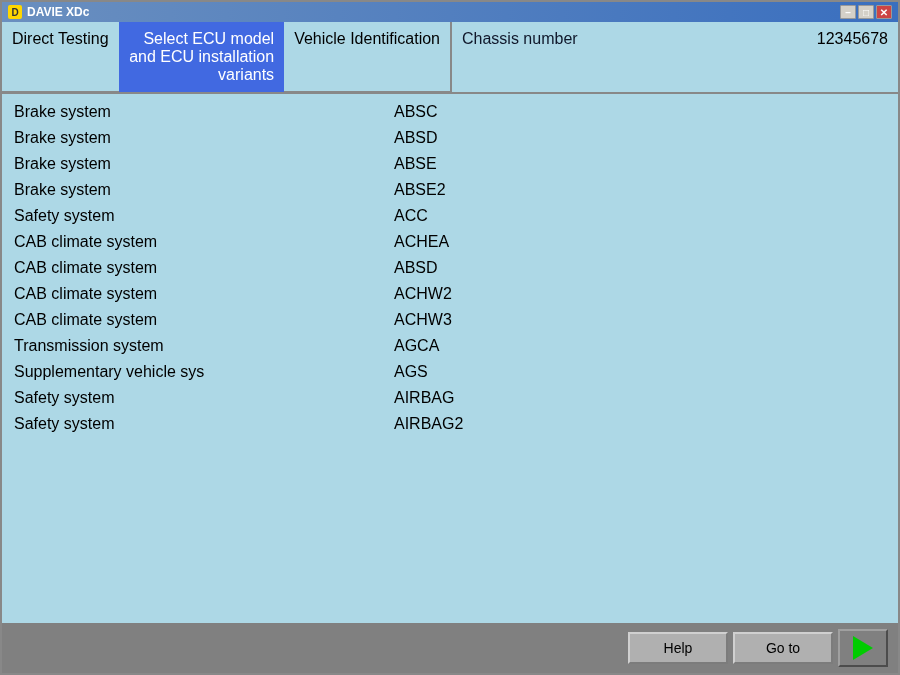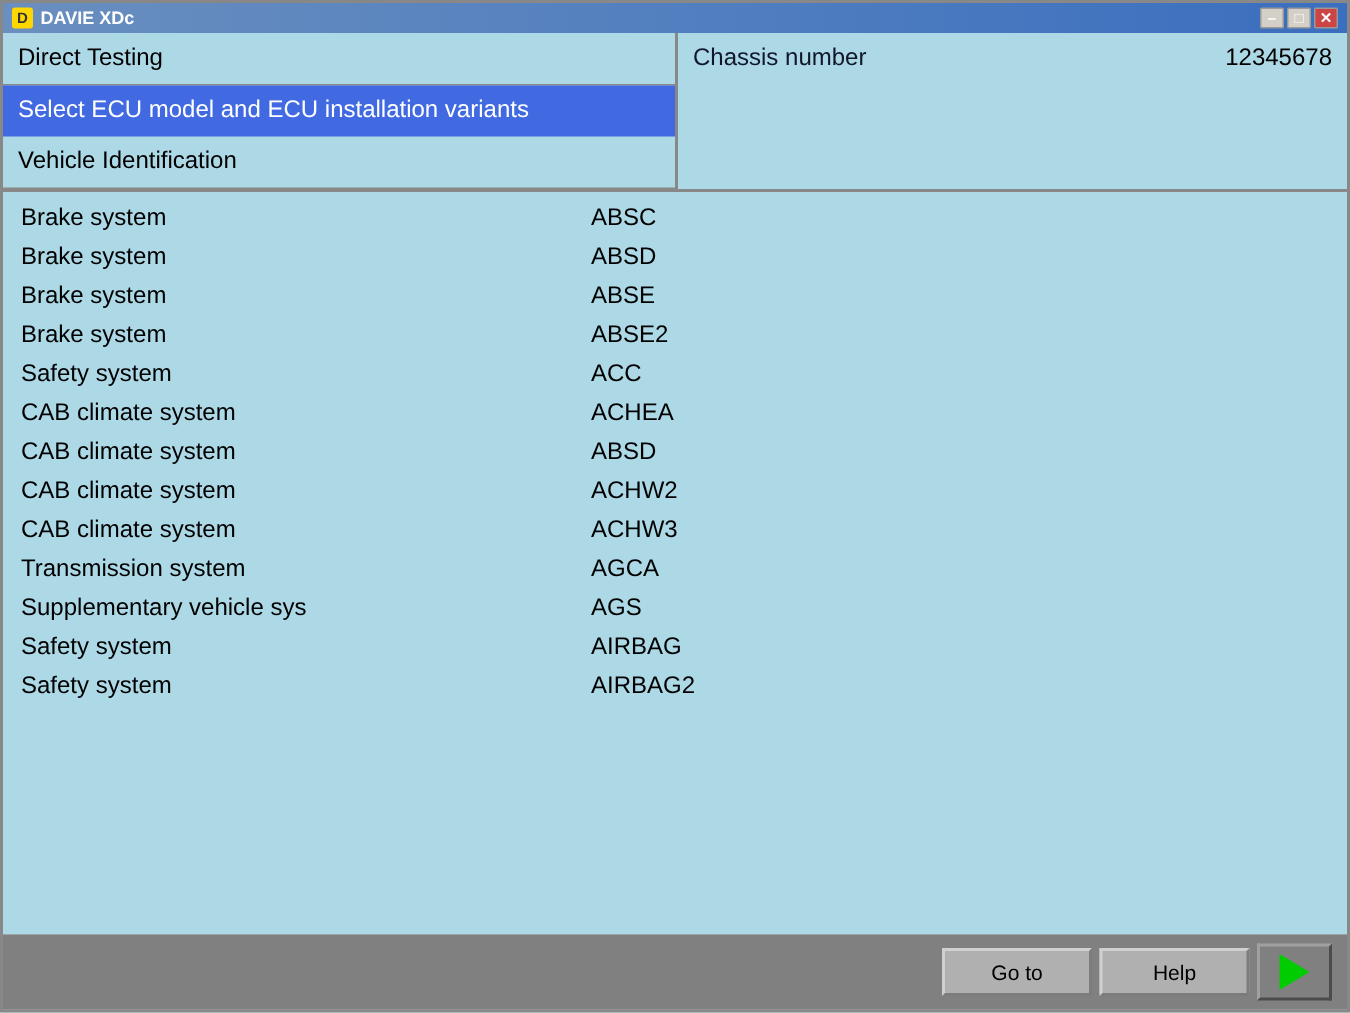--- a/index.html
+++ b/index.html
@@ -78,21 +78,22 @@
       display: flex;
       background: #add8e6;
       border-bottom: 2px solid #888;
       flex-shrink: 0;
     }
 
     .header-left {
       width: 450px;
       border-right: 2px solid #888;
       display: flex;
-      flex-direction: column;
+      flex-direction: row;
+      text-align: right;
     }
 
     .header-cell {
       padding: 8px 10px;
       border-bottom: 1px solid #888;
       font-size: 16px;
       font-weight: normal;
       color: #000;
     }
 
@@ -298,19 +299,19 @@
         </div>
         <div class="list-row">
           <span class="col-category">Safety system</span>
           <span class="col-code">AIRBAG2</span>
         </div>
       </div>
   </div>
 
   <div class="bottom-toolbar">
     <div class="toolbar-spacer"></div>
+    <button class="toolbar-btn">Help</button>
     <button class="toolbar-btn">Go to</button>
-    <button class="toolbar-btn">Help</button>
     <div class="toolbar-btn-play">
       <div class="play-triangle"></div>
     </div>
   </div>
 </div>
 
 </body></html>

